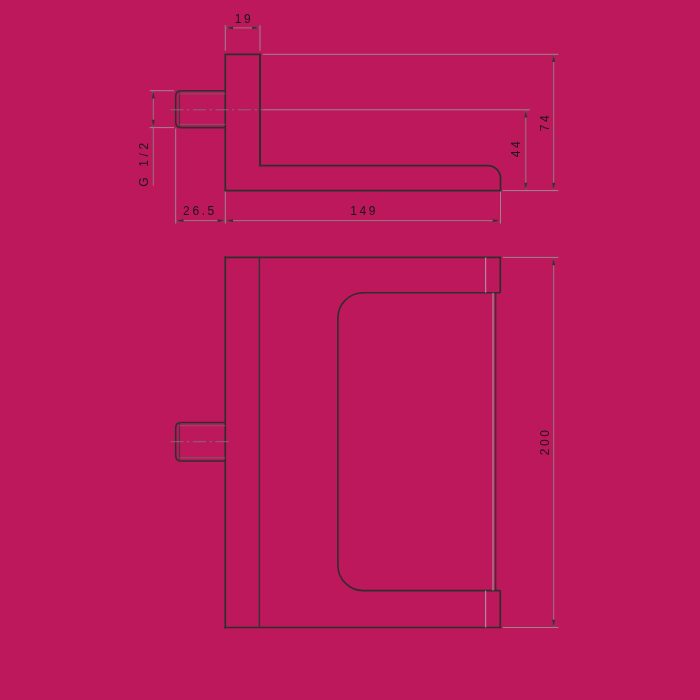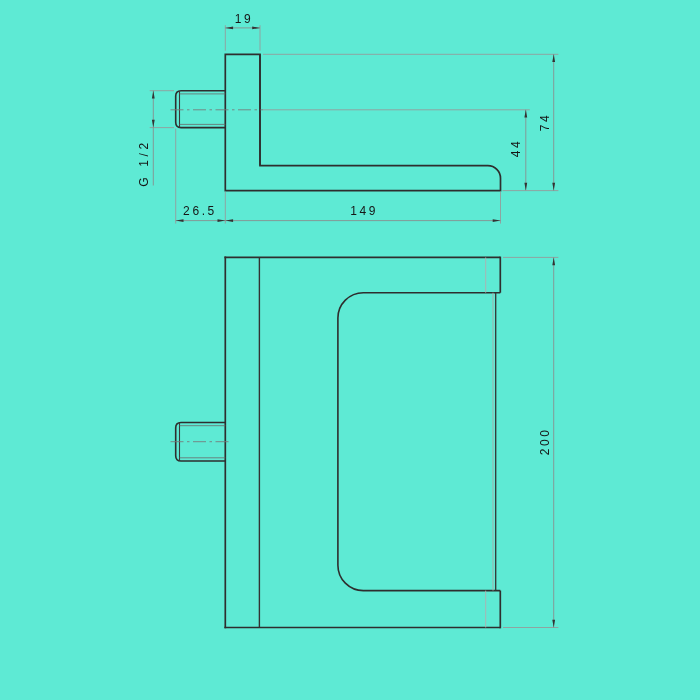--- a/index.html
+++ b/index.html
@@ -1,16 +1,16 @@
 <!DOCTYPE html>
 <html><head>
 <meta charset="utf-8">
 <style>
   html,body{margin:0;padding:0;background:#ffffff;}
-  .page{width:700px;height:700px;position:relative;background:#5eead4;text-align:right;}
+  .page{width:700px;height:700px;position:relative;background:#be185d;text-align:right;}
   svg{position:absolute;top:0;left:0;}
   text{font-family:"Liberation Sans",sans-serif;fill:#161616;}
 </style>
 </head>
 <body>
 <div class="page">
 <svg width="700" height="700" viewBox="0 0 700 700">
   <g fill="none" stroke-linecap="butt">
 
     <path d="M225.3,54.3 H260 V165.6 H487.9 A12.6,12.6 0 0 1 500.5,178.2 V190.6 H225.3 Z" stroke="#2e2e2e" stroke-width="1.7"></path>

